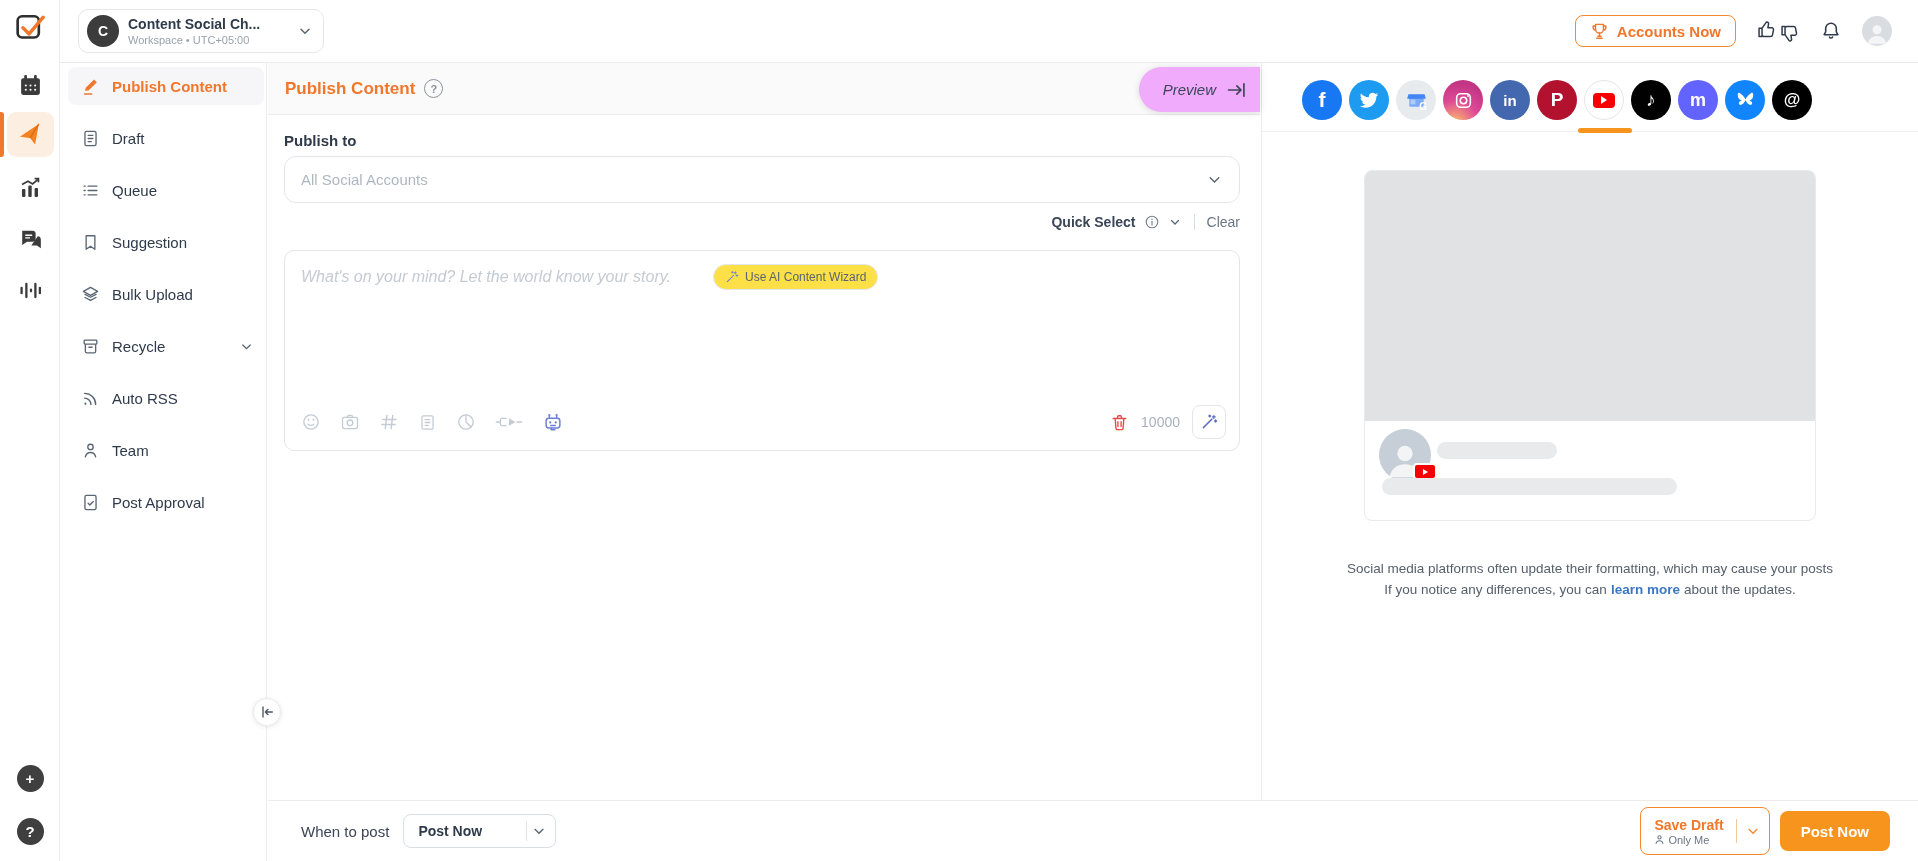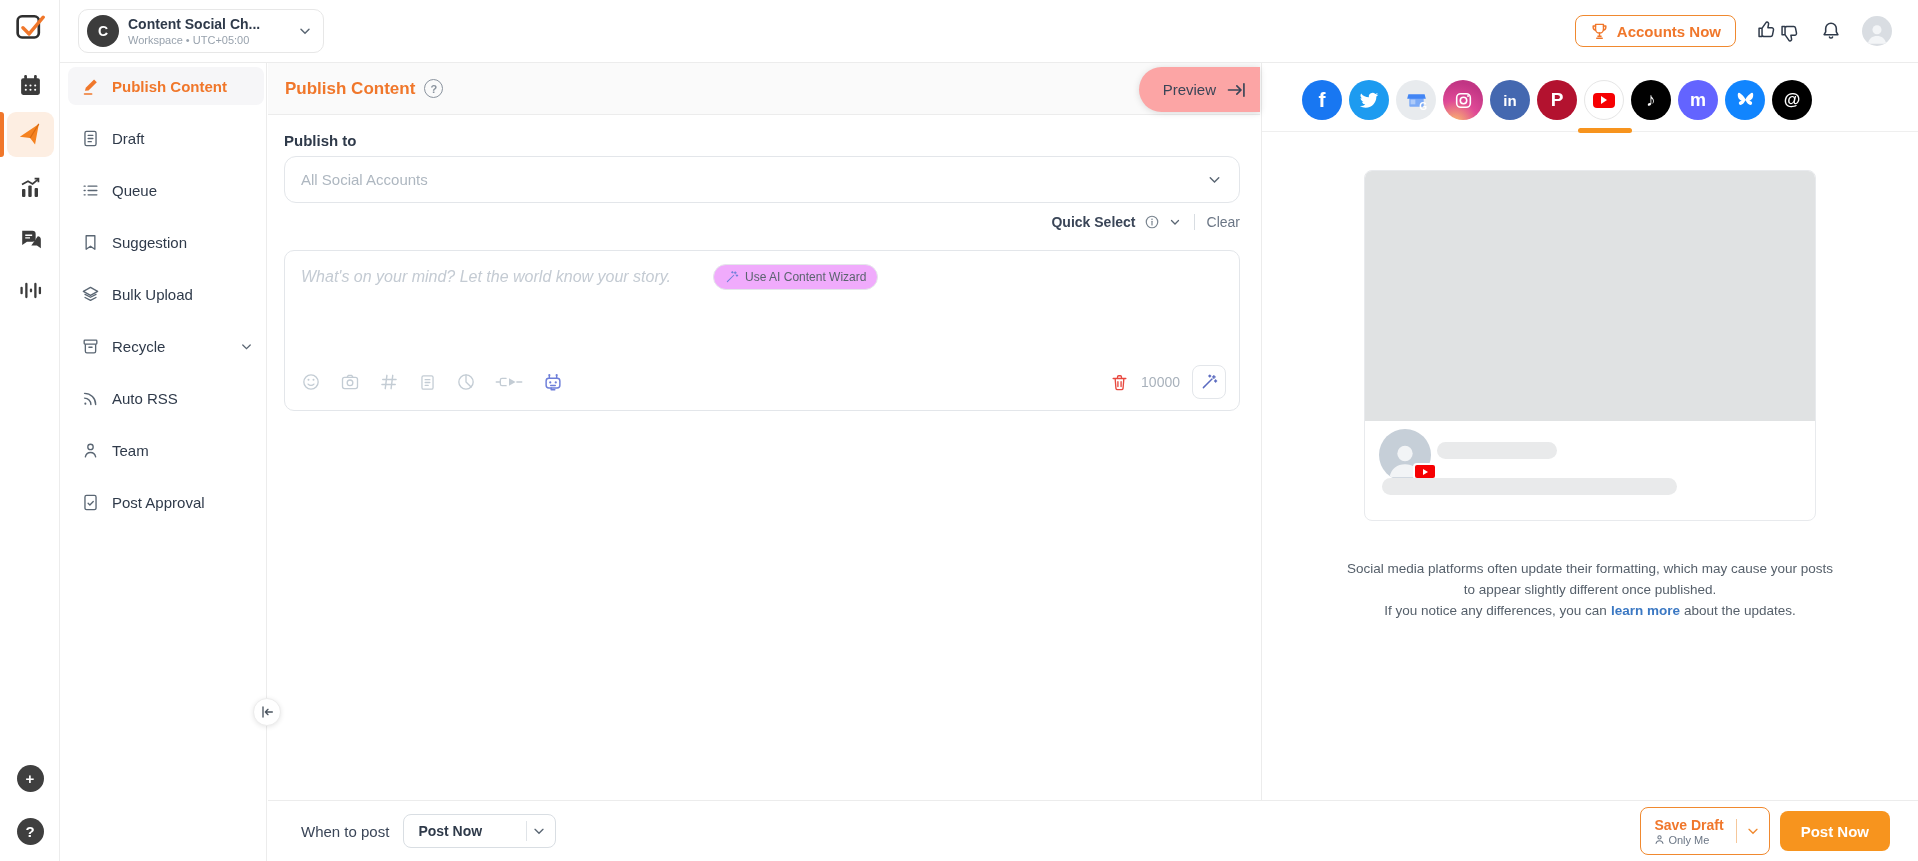--- a/index.html
+++ b/index.html
@@ -43,39 +43,39 @@
   .side-item .chev { margin-left:auto; }
   .icon16 { flex:0 0 20px; display:flex; align-items:center; justify-content:center; }
 
   
   .main { position:absolute; left:268px; top:63px; width:992px; height:737px; background:#fff; }
   .main-header { height:52px; background:#fafafa; border-bottom:1px solid #ececec;
     display:flex; align-items:center; padding-left:17px; }
   .main-title { color:#f0772b; font-size:17px; font-weight:bold; }
   .help-circ { margin-left:9px; width:19px; height:19px; border:1.5px solid #8a939e; border-radius:50%;
     color:#8a939e; font-size:11px; font-weight:bold; display:flex; align-items:center; justify-content:center; cursor:pointer;}
-  .preview-tab { position:absolute; top:4px; right:0; height:45px; background:#fca5a5;
+  .preview-tab { position:absolute; top:4px; right:0; height:45px; background:#f0abfc;
     border-radius:23px 0 0 23px; box-shadow:0 1px 7px rgba(0,0,0,.13);
     display:flex; align-items:center; gap:10px; padding:0 14px 0 24px; z-index:5; cursor:pointer;
-    font-size:15px; color:#3a4557; }
+    font-size:15px; color:#3a4557;font-style:italic; }
   .publish-body { padding:17px 20px 0 16px; }
   .section-label { font-size:15px; font-weight:bold; color:#2f3a4a; }
   .accounts-select { margin-top:7px; height:47px; border:1px solid #e3e6ea; border-radius:12px;
     display:flex; align-items:center; padding:0 16px; cursor:pointer; background:#fff; }
   .accounts-ph { color:#aeb7c0; font-size:15px; }
   .accounts-select .chev { margin-left:auto; }
   .quick-row { margin-top:7px; height:24px; display:flex; align-items:center; justify-content:flex-end; gap:8px; }
   .quick-label { font-size:14px; font-weight:bold; color:#3a4557; cursor:pointer; }
   .vdiv { width:1px; height:16px; background:#d8dde2; margin:0 4px; }
   .clear-label { font-size:14px; color:#6b7685; cursor:pointer; }
-  .composer { margin-top:16px; height:161px; border:1px solid #e3e6ea; border-radius:10px;
+  .composer { margin-top:16px; height:201px; border:1px solid #e3e6ea; border-radius:10px;
     position:relative; background:#fff; }
   .composer-top { display:flex; align-items:center; padding:13px 0 0 16px; }
   .composer-ph { font-style:italic; font-size:16px; color:#c4cbd3; }
-  .ai-chip { margin-left:42px; height:26px; border:1px solid #e4e7ea; border-radius:14px; background:#f0abfc;
+  .ai-chip { margin-left:42px; height:26px; border:1px solid #e4e7ea; border-radius:14px; background:#fde047;
     display:flex; align-items:center; gap:6px; padding:0 11px; font-size:12px; color:#5a646e; cursor:pointer; }
   .composer-toolbar { position:absolute; left:16px; right:13px; bottom:11px; display:flex; align-items:center; }
   .tool-icons { display:flex; align-items:center; gap:19px; }
   .tool-right { margin-left:auto; display:flex; align-items:center; gap:12px; }
   .char-count { font-size:14px; color:#a8b1bb; }
   .wand-btn { width:34px; height:34px; border:1px solid #e3e6ea; border-radius:8px; background:#fff;
     display:flex; align-items:center; justify-content:center; cursor:pointer; }
   .tbtn { cursor:pointer; display:flex; align-items:center; }
 
   .collapse-handle { position:absolute; left:253px; top:698px; width:28px; height:28px; border-radius:50%;
@@ -546,21 +546,20 @@
       <div class="card-avatar-badge">
           <span class="badge-tri"></span>
         </div>
       <div class="skel skel-1"></div>
       <div class="skel skel-2"></div>
     </div>
   </div>
 
   <div class="disclaimer">
     <div>Social media platforms often update their formatting, which may cause your posts</div>
-    <div>to appear slightly different once published.</div>
     <div>
       <span>If you notice any differences, you can</span><span class="learn-more">learn more</span><span>about the updates.</span>
     </div>
   </div>
 </div>
 
 <div class="footer">
   <span class="when-label">When to post</span>
   <div class="when-select">
     <span class="when-value">Post Now</span>

